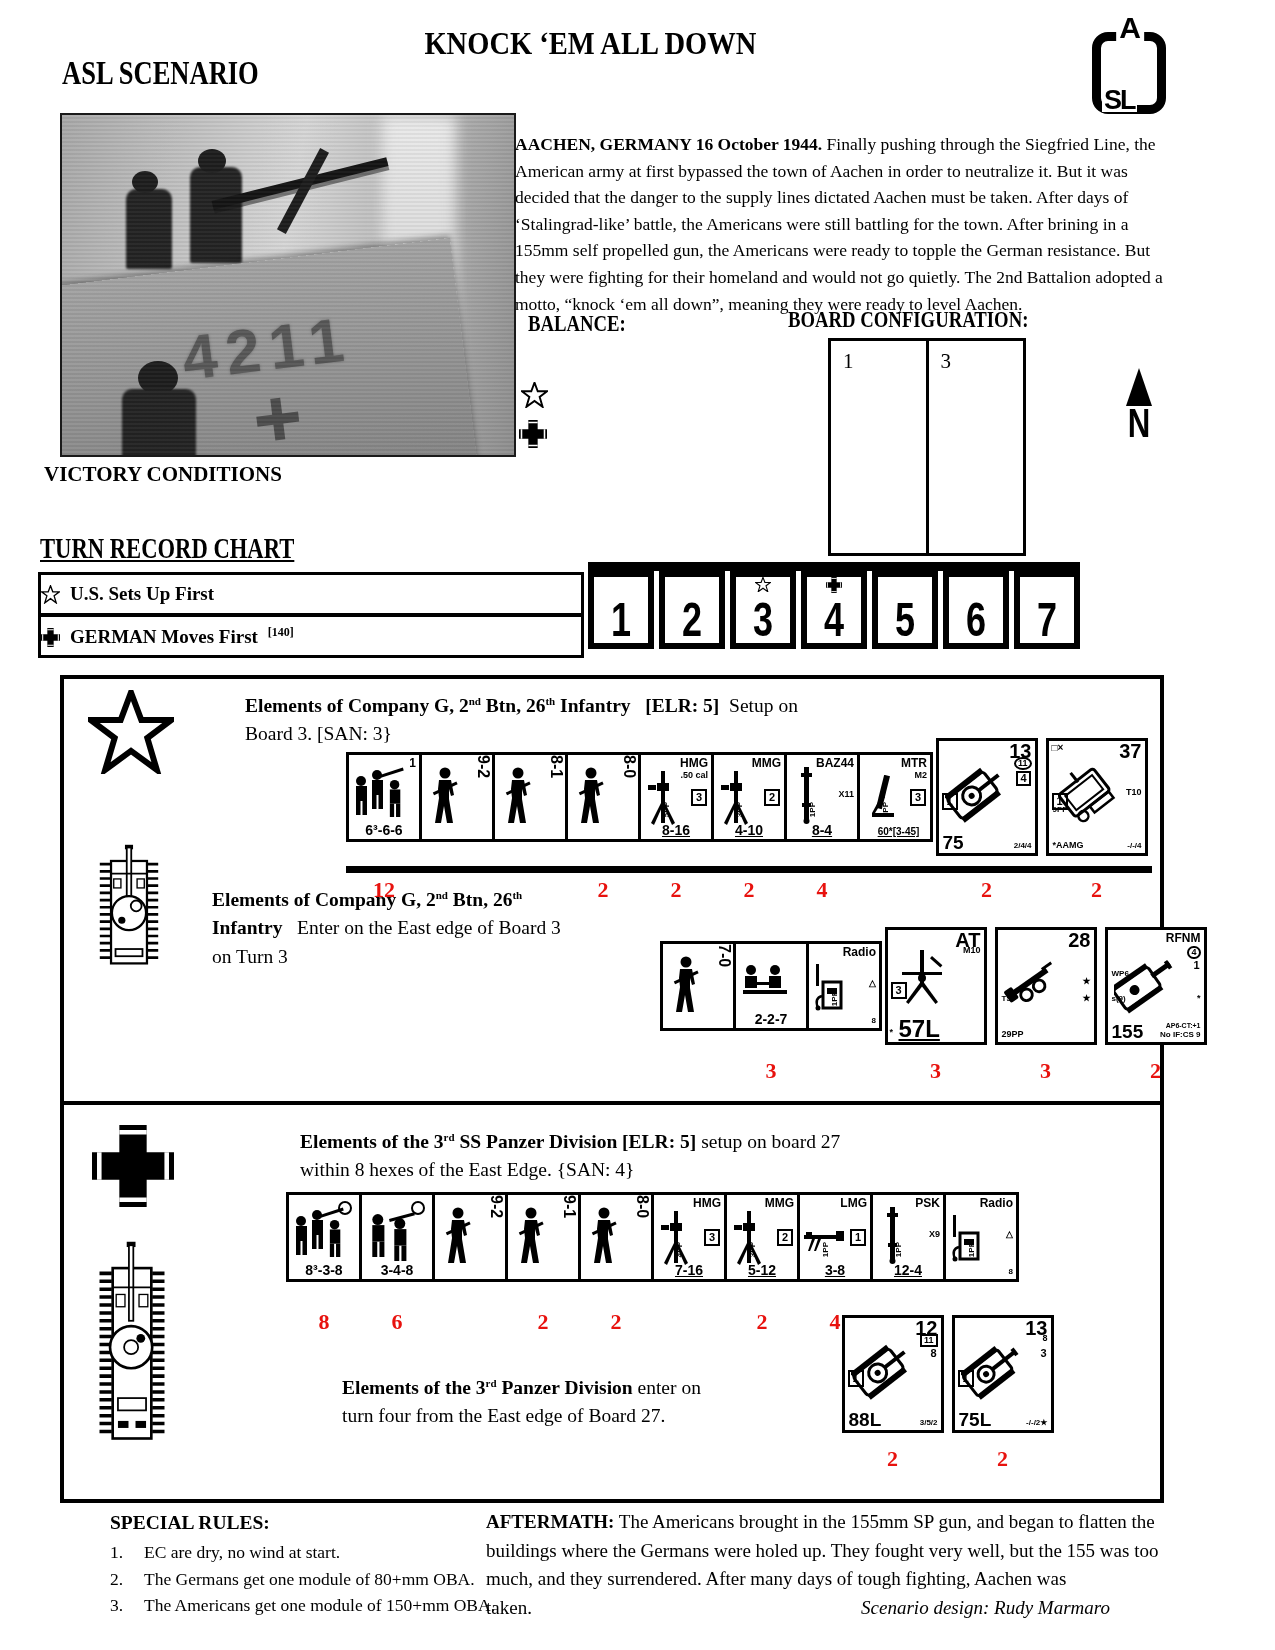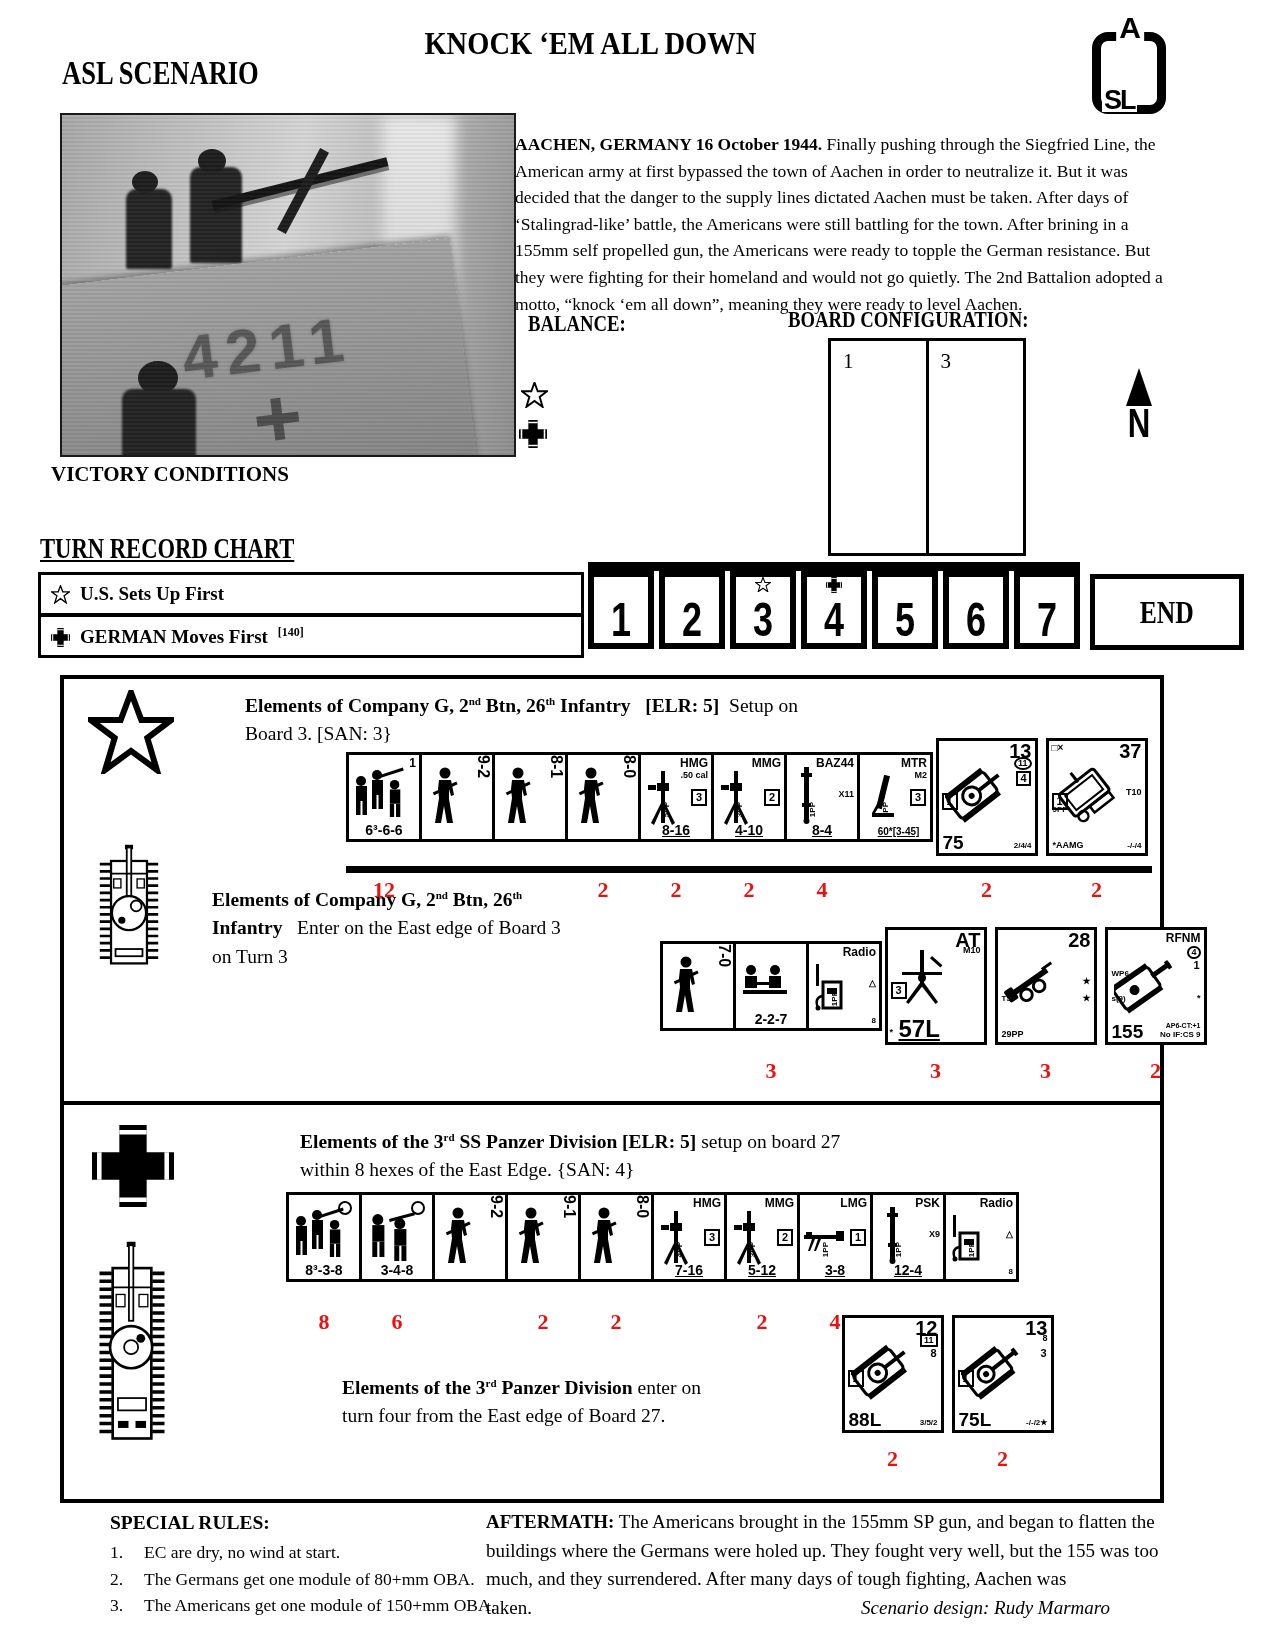--- a/index.html
+++ b/index.html
@@ -40,26 +40,26 @@
   #balance-star{left:521px;top:382px;width:27px;height:26px;}
   #balance-cross{left:519px;top:420px;width:28px;height:28px;}
   #bc-label{left:788px;top:306px;font-size:24px;}
   #board-box{left:828px;top:338px;width:192px;height:212px;border:3px solid #000;display:flex;}
   .board-cell{flex:1;border-right:3px solid #000;font-size:21px;padding:8px 0 0 12px;}
   .board-cell:last-child{border-right:none;}
   #compass{left:1116px;top:368px;width:46px;text-align:center;}
   .n-tri{margin:0 auto;width:0;height:0;border-left:13px solid transparent;border-right:13px solid transparent;border-bottom:38px solid #000;}
   .n-letter{font:bold 40px "Liberation Sans",sans-serif;transform:scaleX(.78);transform-origin:center;line-height:1;margin-top:-3px;}
 
-  #victory{left:51px;top:462px;font-size:21px;font-weight:bold;}
+  #victory{left:44px;top:462px;font-size:21px;font-weight:bold;}
 
   
   #trc-label{left:40px;top:532px;font-size:29px;text-decoration:underline;}
   #tt-info{left:38px;top:572px;width:540px;height:80px;border:3px solid #000;}
-  .tt-row{position:relative;height:40px;display:flex;align-items:center;padding-left:10px;gap:10px;}
+  .tt-row{position:relative;height:40px;display:flex;align-items:center;gap:10px;}
   .tt-row1{border-bottom:4px solid #000;height:38px;}
   .tt-ico{width:19px;height:19px;display:inline-block;flex:0 0 auto;}
   .tt-txt{font-size:19px;font-weight:bold;}
   .tt-note{font-size:12px;font-weight:bold;position:relative;top:-5px;}
   #tt-bar{left:588px;top:562px;width:492px;height:9px;background:#000;}
   #turn-boxes{left:588px;top:571px;display:flex;gap:5px;}
   .turn-box{position:relative;width:54px;height:66px;border:6px solid #000;background:#fff;}
   .tt-mark{position:absolute;top:0;left:50%;transform:translateX(-50%);width:16px;height:16px;}
   .tt-num{position:absolute;bottom:0;left:0;right:0;text-align:center;font:bold 48px "Liberation Sans",sans-serif;line-height:.95;transform:scale(.75,1);}
   #end-box{left:1090px;top:574px;width:144px;height:66px;border:5px solid #000;display:flex;align-items:center;justify-content:center;}
@@ -252,23 +252,20 @@
       <div class="turn-box">
         <span class="tt-num">5</span>
       </div>
       <div class="turn-box">
         <span class="tt-num">6</span>
       </div>
       <div class="turn-box">
         <span class="tt-num">7</span>
       </div>
     </div>
-  <div class="abs" id="end-box">
-      <span class="condc">END</span>
-    </div>
 
   <div class="abs" id="oob-box"></div>
   <div class="abs" id="oob-divider"></div>
 
   <span class="abs icohost" id="us-star">
       <svg viewBox="0 0 100 96">
         <polygon points="50,2 62,34 97,34 69,55 80,92 50,70 20,92 31,55 3,34 38,34" fill="#fff" stroke="#000" stroke-width="7"></polygon>
       </svg>
     </span>
   <div class="abs oob-head" id="us-g1-text">

